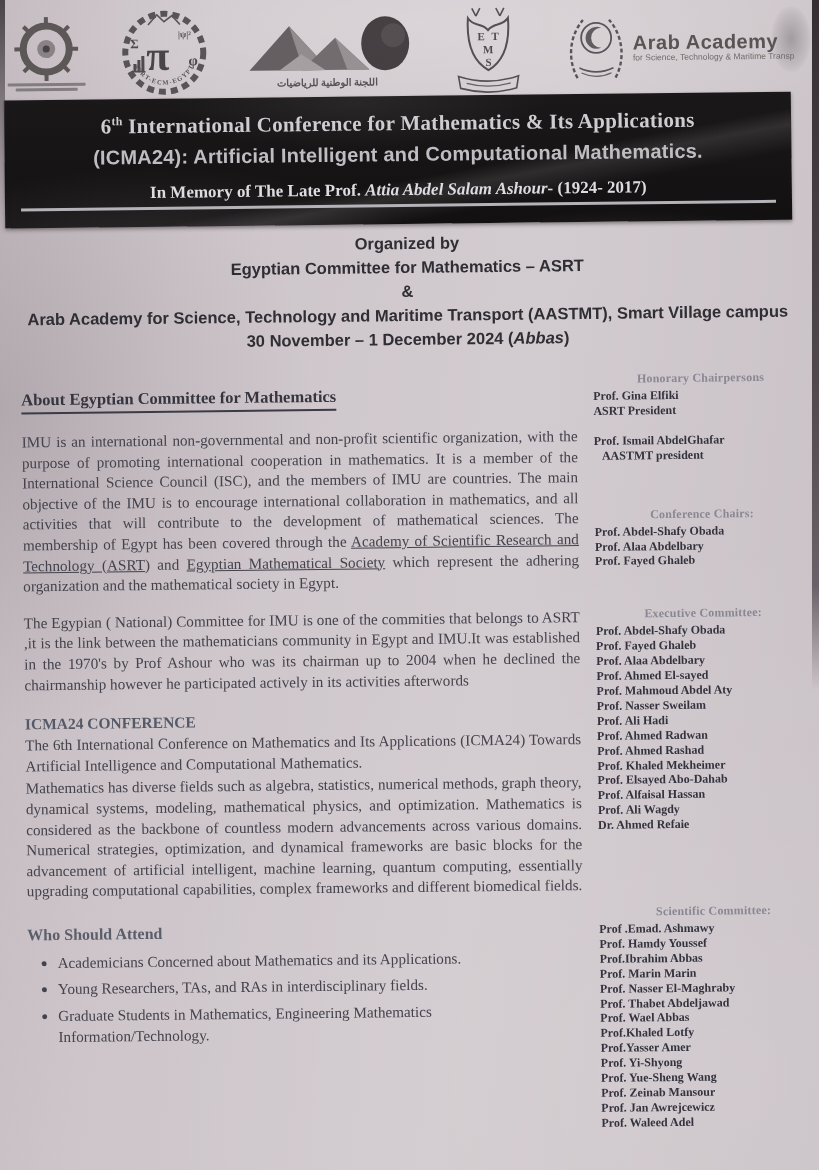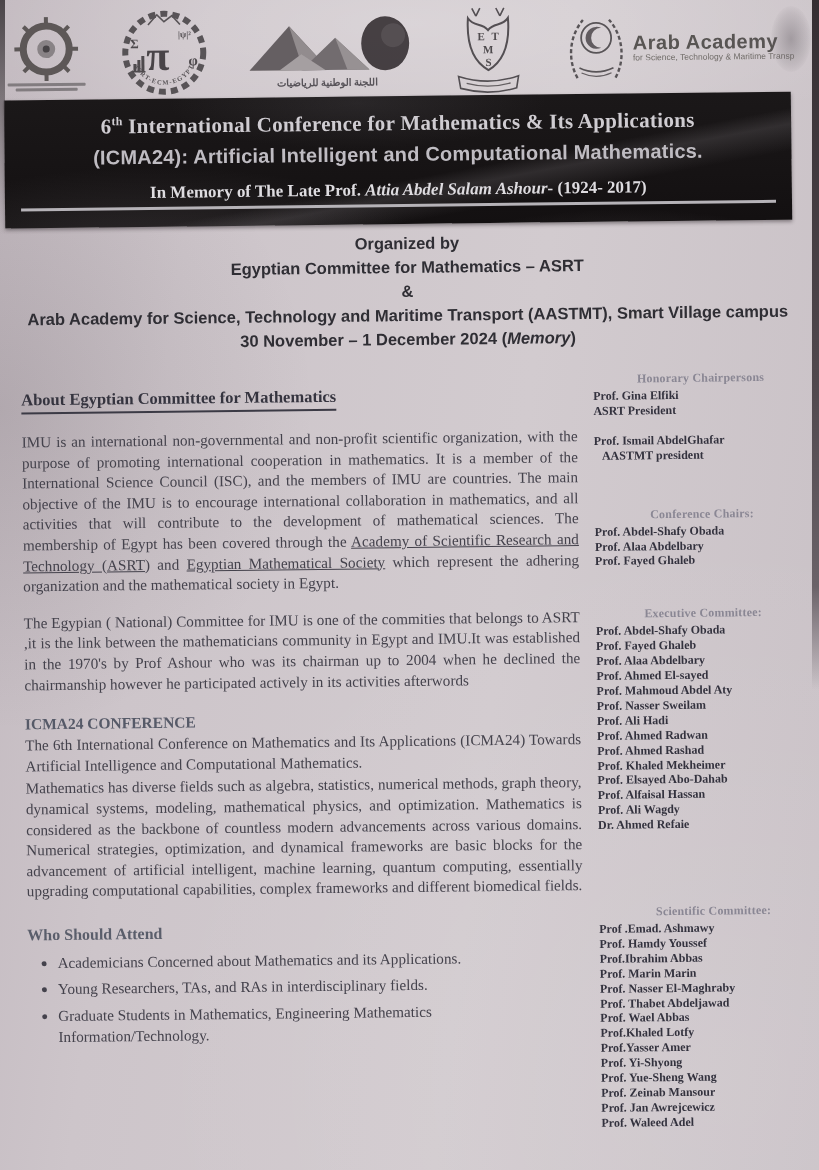--- a/index.html
+++ b/index.html
@@ -174,21 +174,21 @@
       <div class="banner-l1"><span>6</span><sup>th</sup><span> International Conference for Mathematics &amp; Its Applications</span></div>
       <div class="banner-l2">(ICMA24): Artificial Intelligent and Computational Mathematics.</div>
       <div class="banner-l3"><span>In Memory of The Late Prof. </span><span class="name">Attia Abdel Salam Ashour</span><span>- (1924- 2017)</span></div>
     </div>
 
     <section class="organized">
       <div>Organized by</div>
       <div>Egyptian Committee for Mathematics – ASRT</div>
       <div>&amp;</div>
       <div>Arab Academy for Science, Technology and Maritime Transport (AASTMT), Smart Village campus</div>
-      <div><span>30 November – 1 December 2024 (</span><span class="it">Memory</span><span>)</span></div>
+      <div><span>30 November – 1 December 2024 (</span><span class="it">Abbas</span><span>)</span></div>
     </section>
 
     <div class="columns">
       <main class="main-col">
         <h2 class="about-h">About  Egyptian Committee for Mathematics</h2>
         <p><span>IMU is an international non-governmental and non-profit scientific organization, with the purpose of promoting international cooperation in mathematics. It is a member of the International Science Council (ISC), and the members of IMU are countries. The main objective of the IMU is to encourage international collaboration in mathematics, and all activities that will contribute to the development of mathematical sciences. The membership of Egypt has been covered through the </span><span class="doc-link">Academy of Scientific Research and Technology (ASRT)</span><span> and </span><span class="doc-link">Egyptian Mathematical Society</span><span> which represent the adhering organization and the mathematical society in Egypt.</span></p>
         <p>The Egypian ( National) Committee for IMU is one of the commities that belongs to ASRT ,it is the link between the mathematicians community in Egypt and IMU.It was established in the 1970's by Prof Ashour who was its chairman up to 2004 when he declined the chairmanship however he participated actively in its activities afterwords</p>
 
         <div class="icma-h">ICMA24 CONFERENCE</div>
         <p class="icma-p1">The 6th International Conference on Mathematics and Its Applications (ICMA24) Towards Artificial Intelligence and Computational Mathematics.</p>

